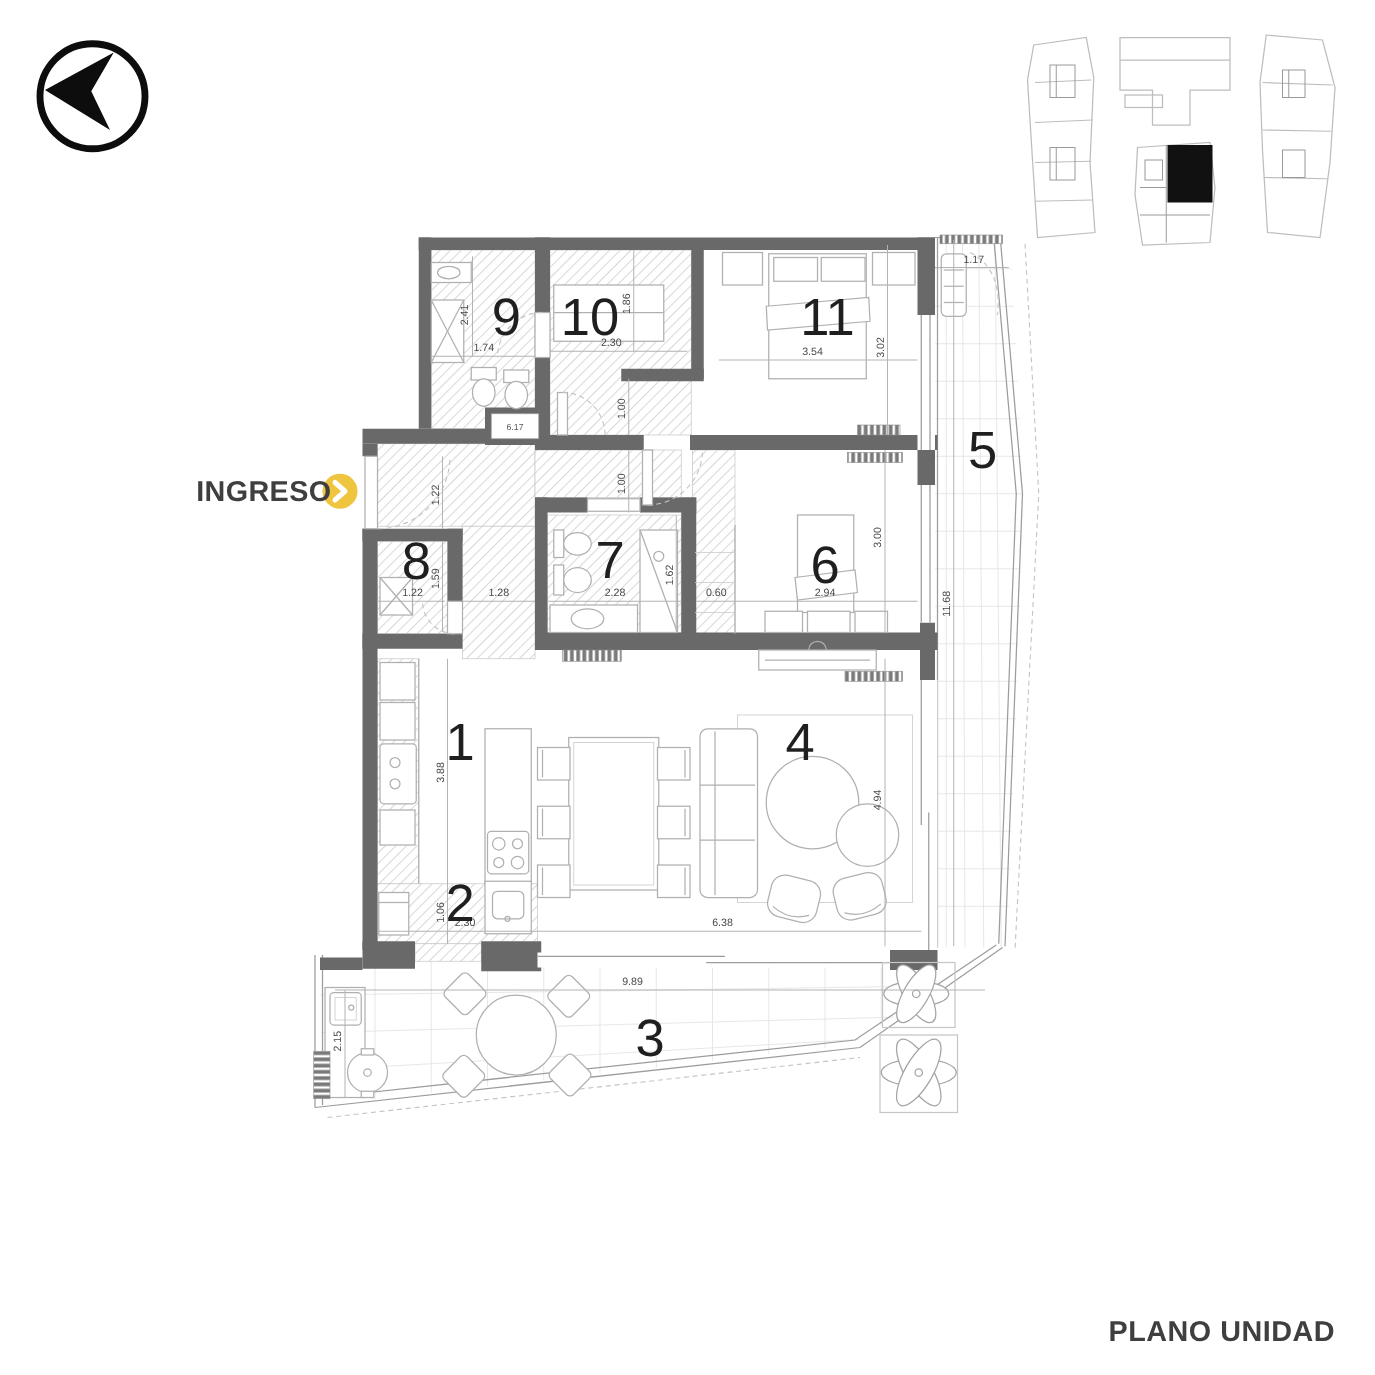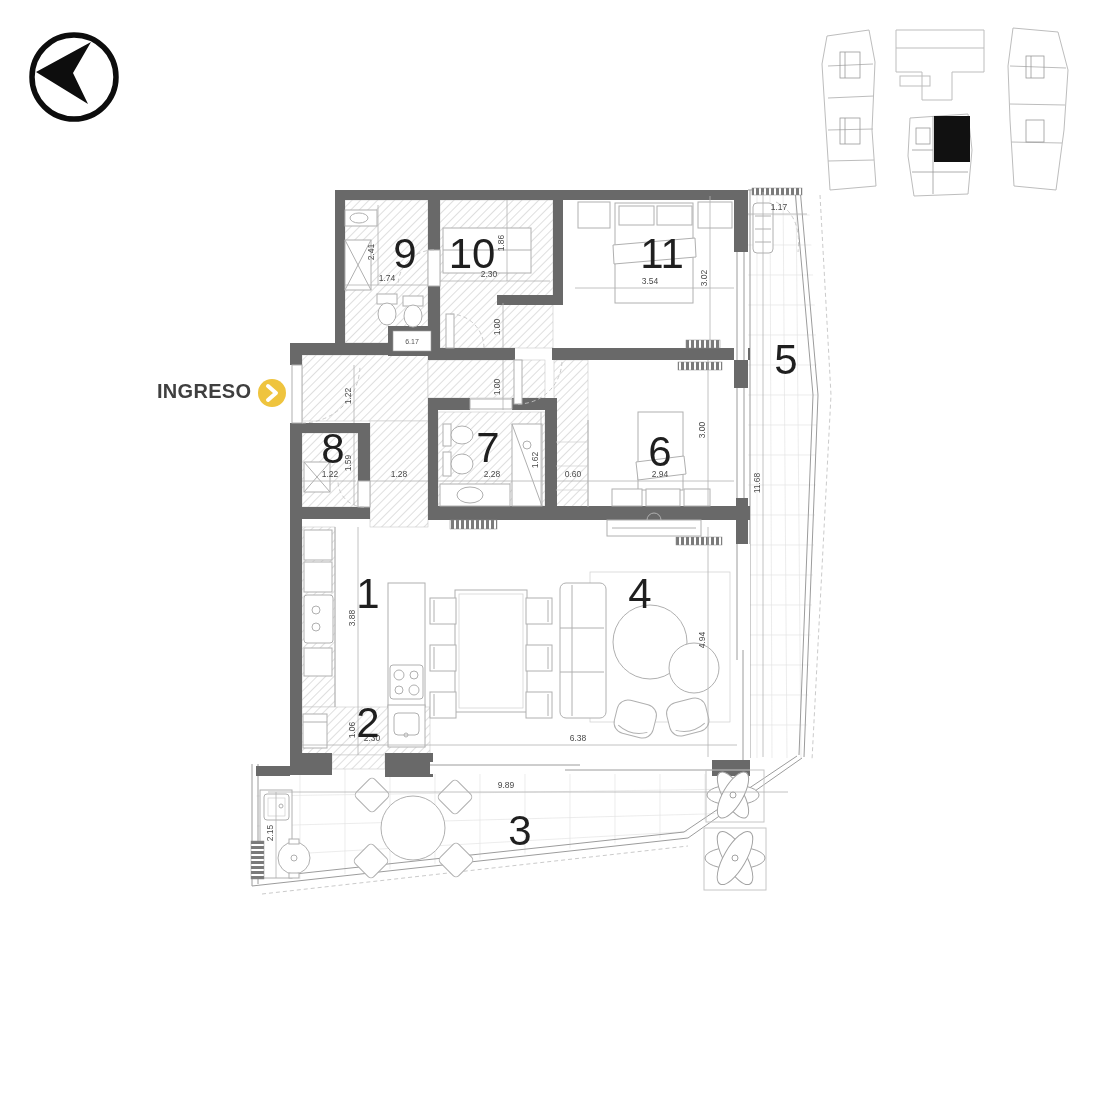--- a/index.html
+++ b/index.html
@@ -1,18 +1,18 @@
 <!DOCTYPE html>
 <html><head>
 <meta charset="utf-8">
 <style>
   html,body{margin:0;padding:0;background:#ffffff;}
   .stage{position:relative;width:1100px;height:1100px;background:#ffffff;overflow:hidden;
          font-family:"Liberation Sans",sans-serif;}
-  .lbl-ingreso{position:absolute;left:157px;top:380px;font-size:20px;font-weight:700;
+  .lbl-ingreso{position:absolute;left:157px;top:380px;font-size:23px;font-weight:700;
                color:#3f3f3f;letter-spacing:.3px;}
   .lbl-title{position:absolute;right:32px;top:1052px;font-size:23px;font-weight:700;
              color:#3f3f3f;letter-spacing:.4px;}
   svg{position:absolute;left:0;top:0;}
   .wall{fill:#696969;stroke:none;}
   .hat{fill:url(#hatch);stroke:#c9c9c9;stroke-width:.6;}
   .fur{fill:#ffffff;stroke:#b0b0b0;stroke-width:1;}
   .furl{fill:none;stroke:#b0b0b0;stroke-width:1;}
   .thin{fill:none;stroke:#9c9c9c;stroke-width:1;}
   .vthin{fill:none;stroke:#cfcfcf;stroke-width:.7;}
@@ -468,14 +468,15 @@
     <text class="num" x="662" y="268">11</text>
   </g>
 
   <g>
     <circle cx="272" cy="393" r="14" fill="#EFC43E"></circle>
     <path d="M268,386 L276,393 L268,400" fill="none" stroke="#ffffff" stroke-width="4" stroke-linecap="round" stroke-linejoin="round"></path>
   </g>
 </svg>
 
 <div class="lbl-ingreso">INGRESO</div>
+<div class="lbl-title">PLANO UNIDAD</div>
 
 </div>
 
 </body></html>

